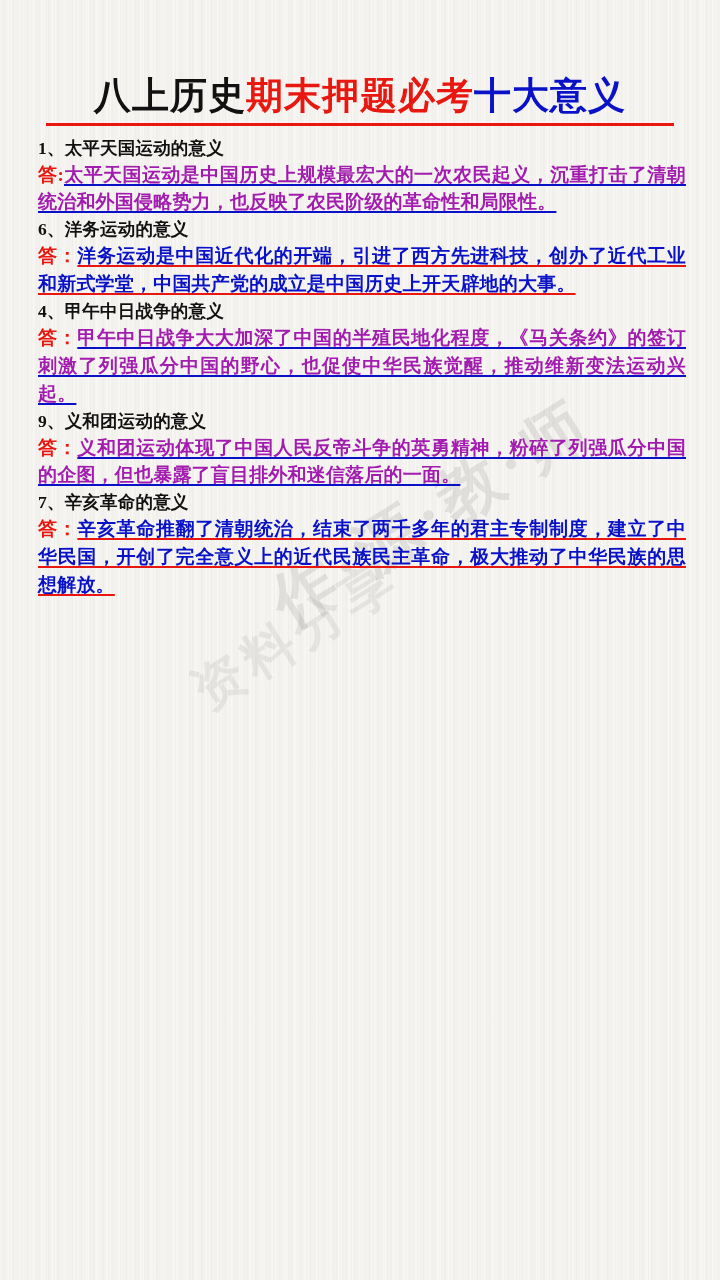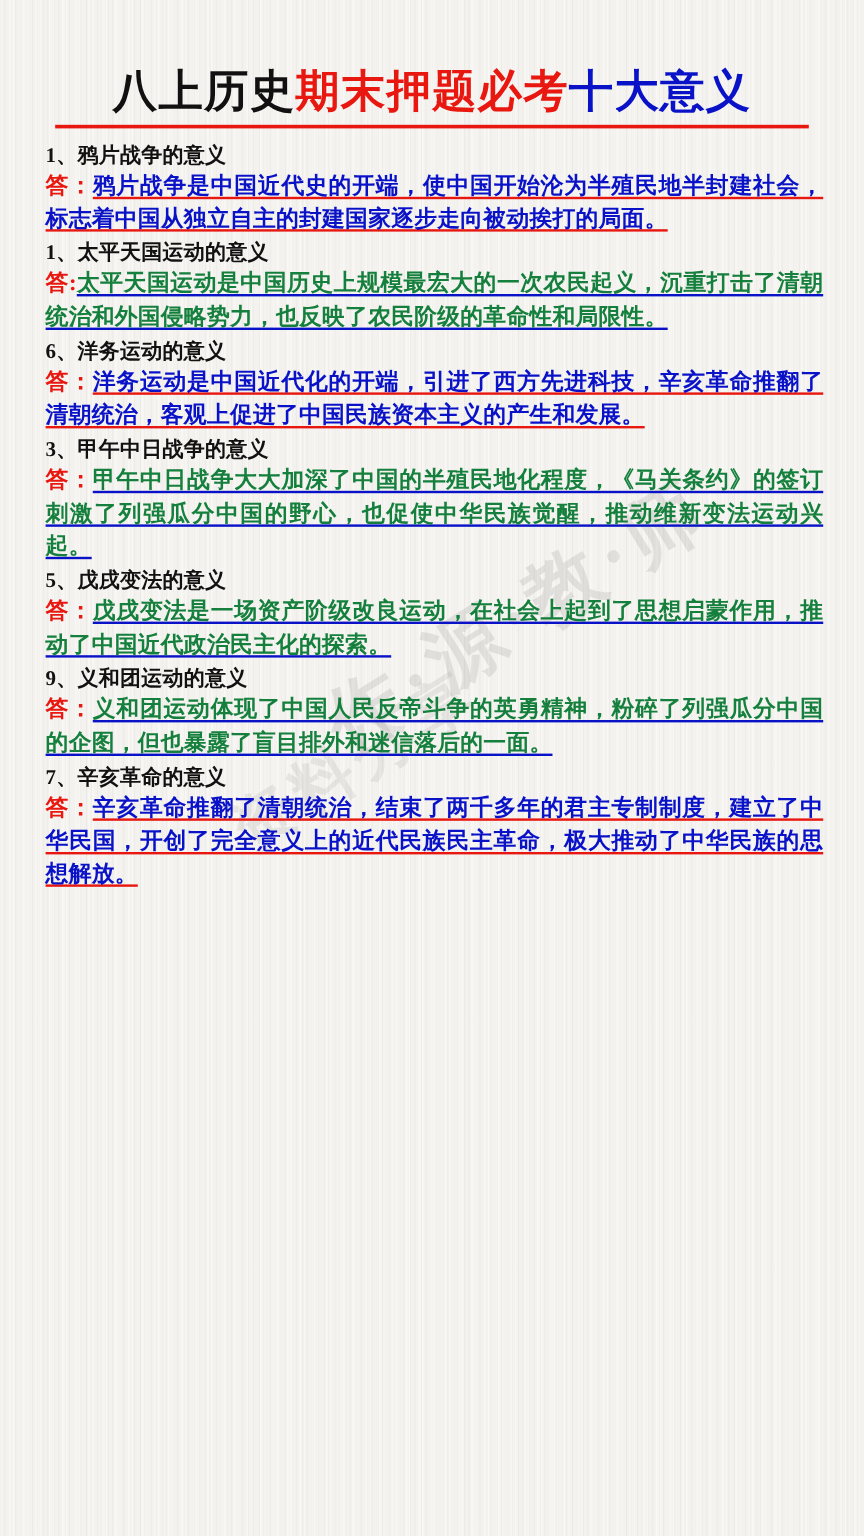--- a/index.html
+++ b/index.html
@@ -37,21 +37,21 @@
   }
   .sheet {
     position: relative;
     z-index: 2;
     padding: 0 18px;
     box-sizing: border-box;
     width: 720px;
   }
   .title {
     text-align: center;
-    padding-top: 56px;
+    padding-top: 76px;
     padding-bottom: 6px;
     white-space: nowrap;
     font-weight: bold;
     font-size: 37px;
     letter-spacing: 1px;
     line-height: 1.1;
   }
   .title .t-black {
     color: #111111;
     font-family: "Liberation Serif", serif;
@@ -99,21 +99,21 @@
     color: #e8170f;
   }
   .a .body {
     color: #0a12c8;
     text-decoration: underline;
     text-decoration-color: #e8170f;
     text-decoration-thickness: 2px;
     text-underline-offset: 3px;
   }
   .a.red-answer .body {
-    color: #15803d;
+    color: #a21caf;
     text-decoration-color: #0a12c8;
   }
   .watermark {
     position: absolute;
     z-index: 1;
     top: 470px;
     left: 250px;
     transform: rotate(-32deg);
     font-size: 64px;
     color: rgba(120,120,120,0.16);
@@ -148,44 +148,36 @@
 
 <div class="sheet">
 
   <div class="title">
     <span class="t-black">八上历史</span><span class="t-red">期末押题必考</span><span class="t-blue">十大意义</span>
   </div>
   <div class="title-underline"></div>
 
   <div class="qa-list">
 
-    <div class="qa">
-      <div class="q">1、鸦片战争的意义</div>
-      <div class="a"><span class="lead">答：</span><span class="body">鸦片战争是中国近代史的开端，使中国开始沦为半殖民地半封建社会，标志着中国从独立自主的封建国家逐步走向被动挨打的局面。</span></div>
-    </div>
 
     <div class="qa">
       <div class="q">1、太平天国运动的意义</div>
       <div class="a red-answer"><span class="lead">答:</span><span class="body">太平天国运动是中国历史上规模最宏大的一次农民起义，沉重打击了清朝统治和外国侵略势力，也反映了农民阶级的革命性和局限性。</span></div>
     </div>
 
     <div class="qa">
       <div class="q">6、洋务运动的意义</div>
-      <div class="a"><span class="lead">答：</span><span class="body">洋务运动是中国近代化的开端，引进了西方先进科技，辛亥革命推翻了清朝统治，客观上促进了中国民族资本主义的产生和发展。</span></div>
+      <div class="a"><span class="lead">答：</span><span class="body">洋务运动是中国近代化的开端，引进了西方先进科技，创办了近代工业和新式学堂，中国共产党的成立是中国历史上开天辟地的大事。</span></div>
     </div>
 
     <div class="qa">
-      <div class="q">3、甲午中日战争的意义</div>
+      <div class="q">4、甲午中日战争的意义</div>
       <div class="a red-answer"><span class="lead">答：</span><span class="body">甲午中日战争大大加深了中国的半殖民地化程度，《马关条约》的签订刺激了列强瓜分中国的野心，也促使中华民族觉醒，推动维新变法运动兴起。</span></div>
     </div>
 
-    <div class="qa">
-      <div class="q">5、戊戌变法的意义</div>
-      <div class="a red-answer"><span class="lead">答：</span><span class="body">戊戌变法是一场资产阶级改良运动，在社会上起到了思想启蒙作用，推动了中国近代政治民主化的探索。</span></div>
-    </div>
 
     <div class="qa">
       <div class="q">9、义和团运动的意义</div>
       <div class="a red-answer"><span class="lead">答：</span><span class="body">义和团运动体现了中国人民反帝斗争的英勇精神，粉碎了列强瓜分中国的企图，但也暴露了盲目排外和迷信落后的一面。</span></div>
     </div>
 
     <div class="qa">
       <div class="q">7、辛亥革命的意义</div>
       <div class="a"><span class="lead">答：</span><span class="body">辛亥革命推翻了清朝统治，结束了两千多年的君主专制制度，建立了中华民国，开创了完全意义上的近代民族民主革命，极大推动了中华民族的思想解放。</span></div>
     </div>

